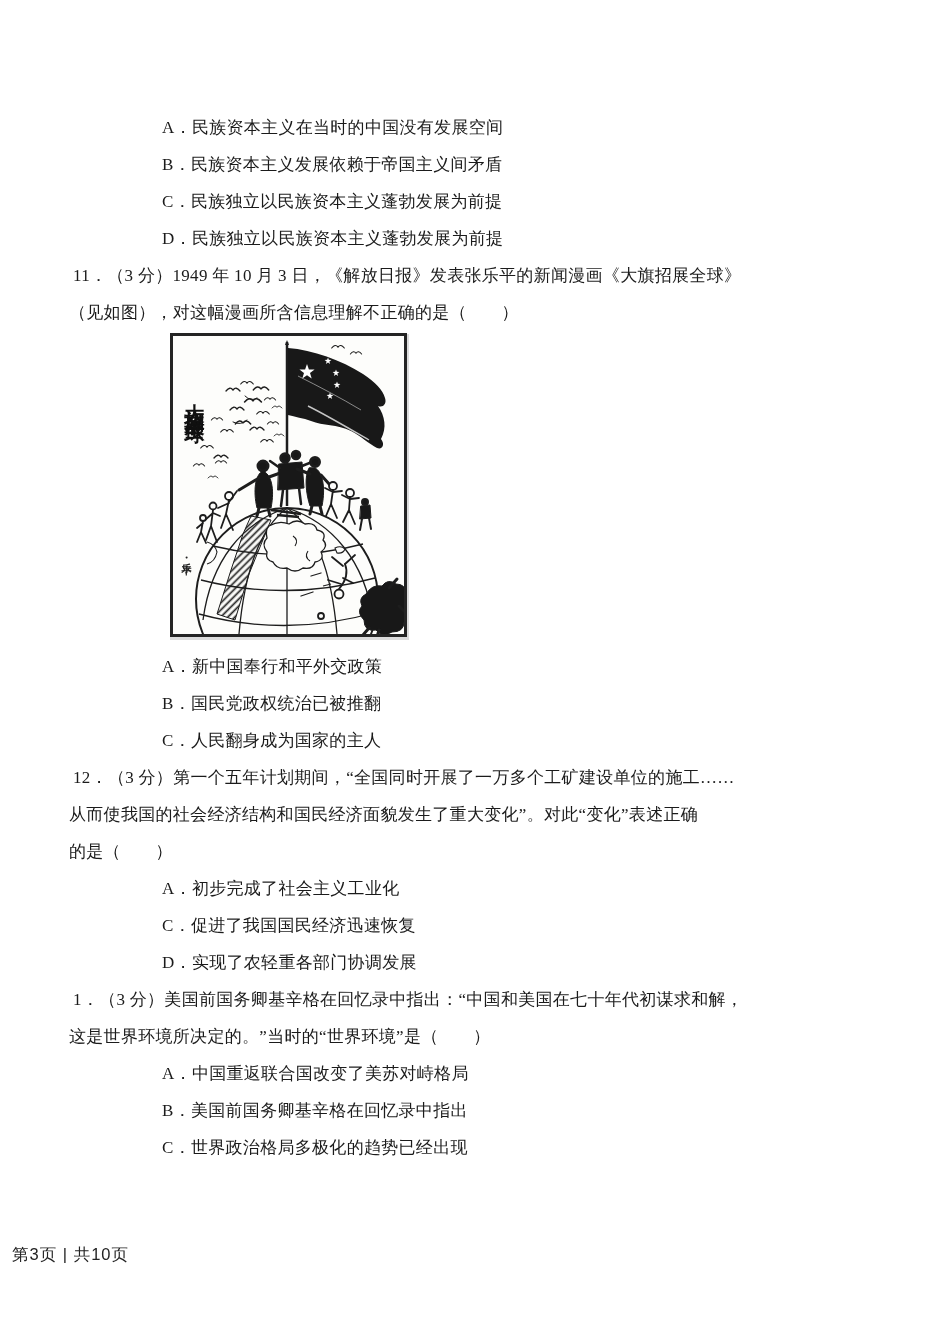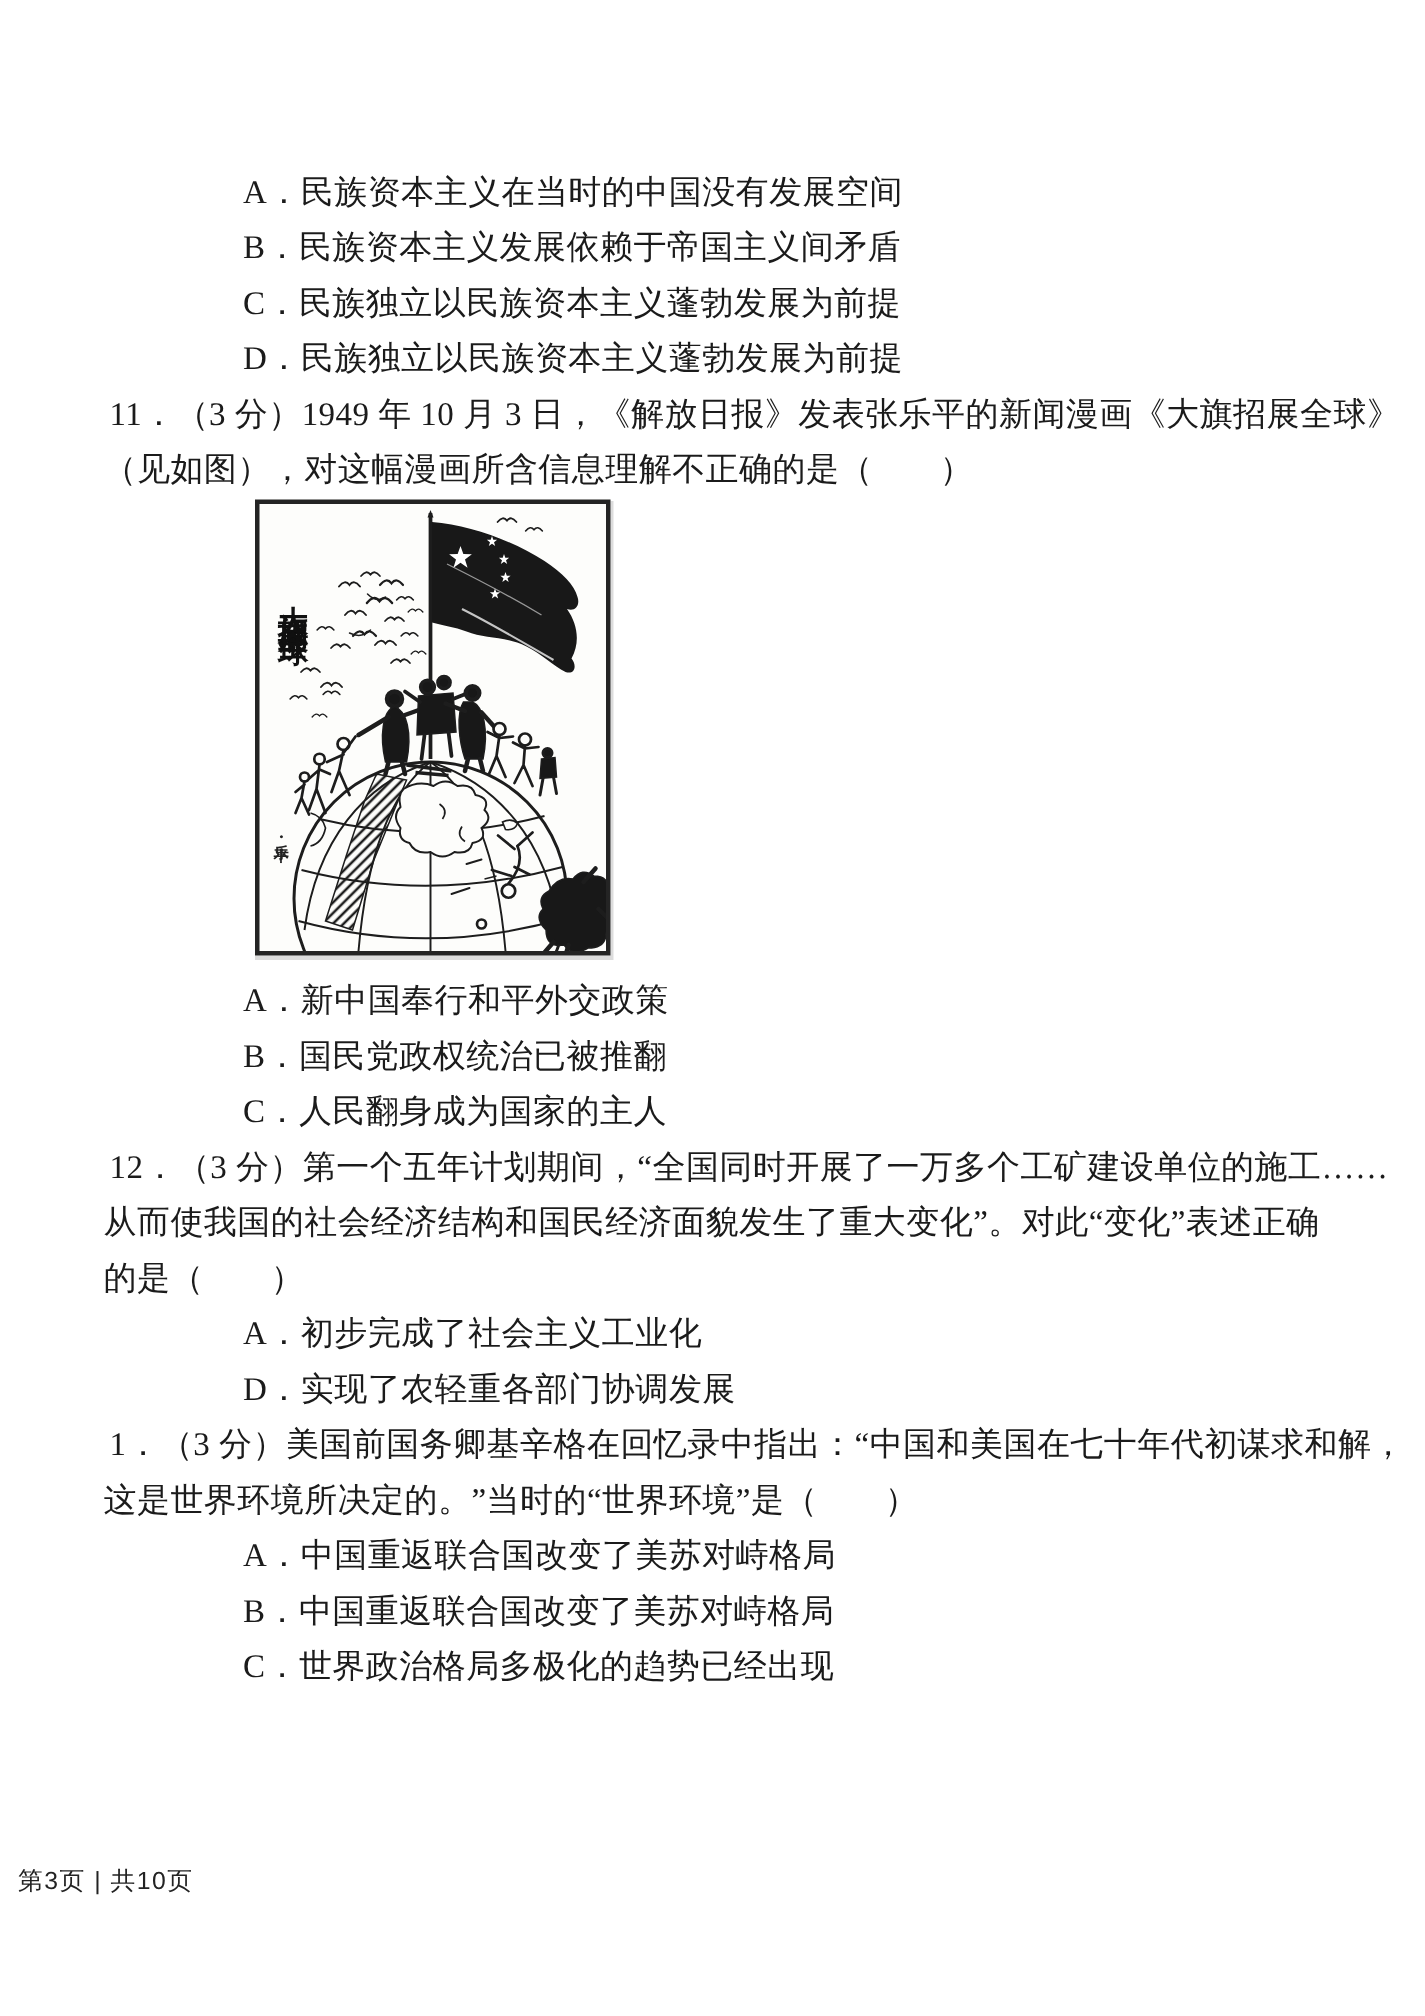--- a/index.html
+++ b/index.html
@@ -2,21 +2,21 @@
 <html><head>
 <meta charset="utf-8">
 <style>
   html,body{margin:0;padding:0;}
   body{
     width:950px;height:1344px;position:relative;background:#ffffff;
     font-family:"Liberation Serif","DejaVu Serif",serif;color:#1b1b1b;
     overflow:hidden;
   }
   .content{position:absolute;inset:0;}
-  .row{height:37px;line-height:37px;font-size:22px;letter-spacing:0.3px;white-space:pre;}
+  .row{height:37px;line-height:37px;font-size:17px;letter-spacing:0.3px;white-space:pre;}
   .qline{margin-left:73px;}
   .cont{margin-left:69px;}
   .opt{margin-left:162px;}
   .b1{position:absolute;top:109px;left:0;right:0;}
   .b2{position:absolute;top:648px;left:0;right:0;}
   .cartoon{
     position:absolute;top:333px;left:170px;width:237px;height:304px;
     box-sizing:border-box;border:3px solid #242424;background:#fdfdfb;
     box-shadow:1px 2px 0 1px rgba(140,140,140,.30);
   }
@@ -201,23 +201,24 @@
   </div>
 
   <div class="b2">
     <div class="row opt">A．新中国奉行和平外交政策</div>
     <div class="row opt">B．国民党政权统治已被推翻</div>
     <div class="row opt">C．人民翻身成为国家的主人</div>
     <div class="row qline">12．（3 分）第一个五年计划期间，“全国同时开展了一万多个工矿建设单位的施工……</div>
     <div class="row cont">从而使我国的社会经济结构和国民经济面貌发生了重大变化”。对此“变化”表述正确</div>
     <div class="row cont">的是（　　）</div>
     <div class="row opt">A．初步完成了社会主义工业化</div>
+    <div class="row opt">C．促进了我国国民经济迅速恢复</div>
     <div class="row opt">D．实现了农轻重各部门协调发展</div>
     <div class="row qline">1．（3 分）美国前国务卿基辛格在回忆录中指出：“中国和美国在七十年代初谋求和解，</div>
     <div class="row cont">这是世界环境所决定的。”当时的“世界环境”是（　　）</div>
     <div class="row opt">A．中国重返联合国改变了美苏对峙格局</div>
-    <div class="row opt">B．中国重返联合国改变了美苏对峙格局</div>
+    <div class="row opt">B．美国前国务卿基辛格在回忆录中指出</div>
     <div class="row opt">C．世界政治格局多极化的趋势已经出现</div>
   </div>
 
   <div class="footer">第3页 | 共10页</div>
 
 </div>
 
 </body></html>

